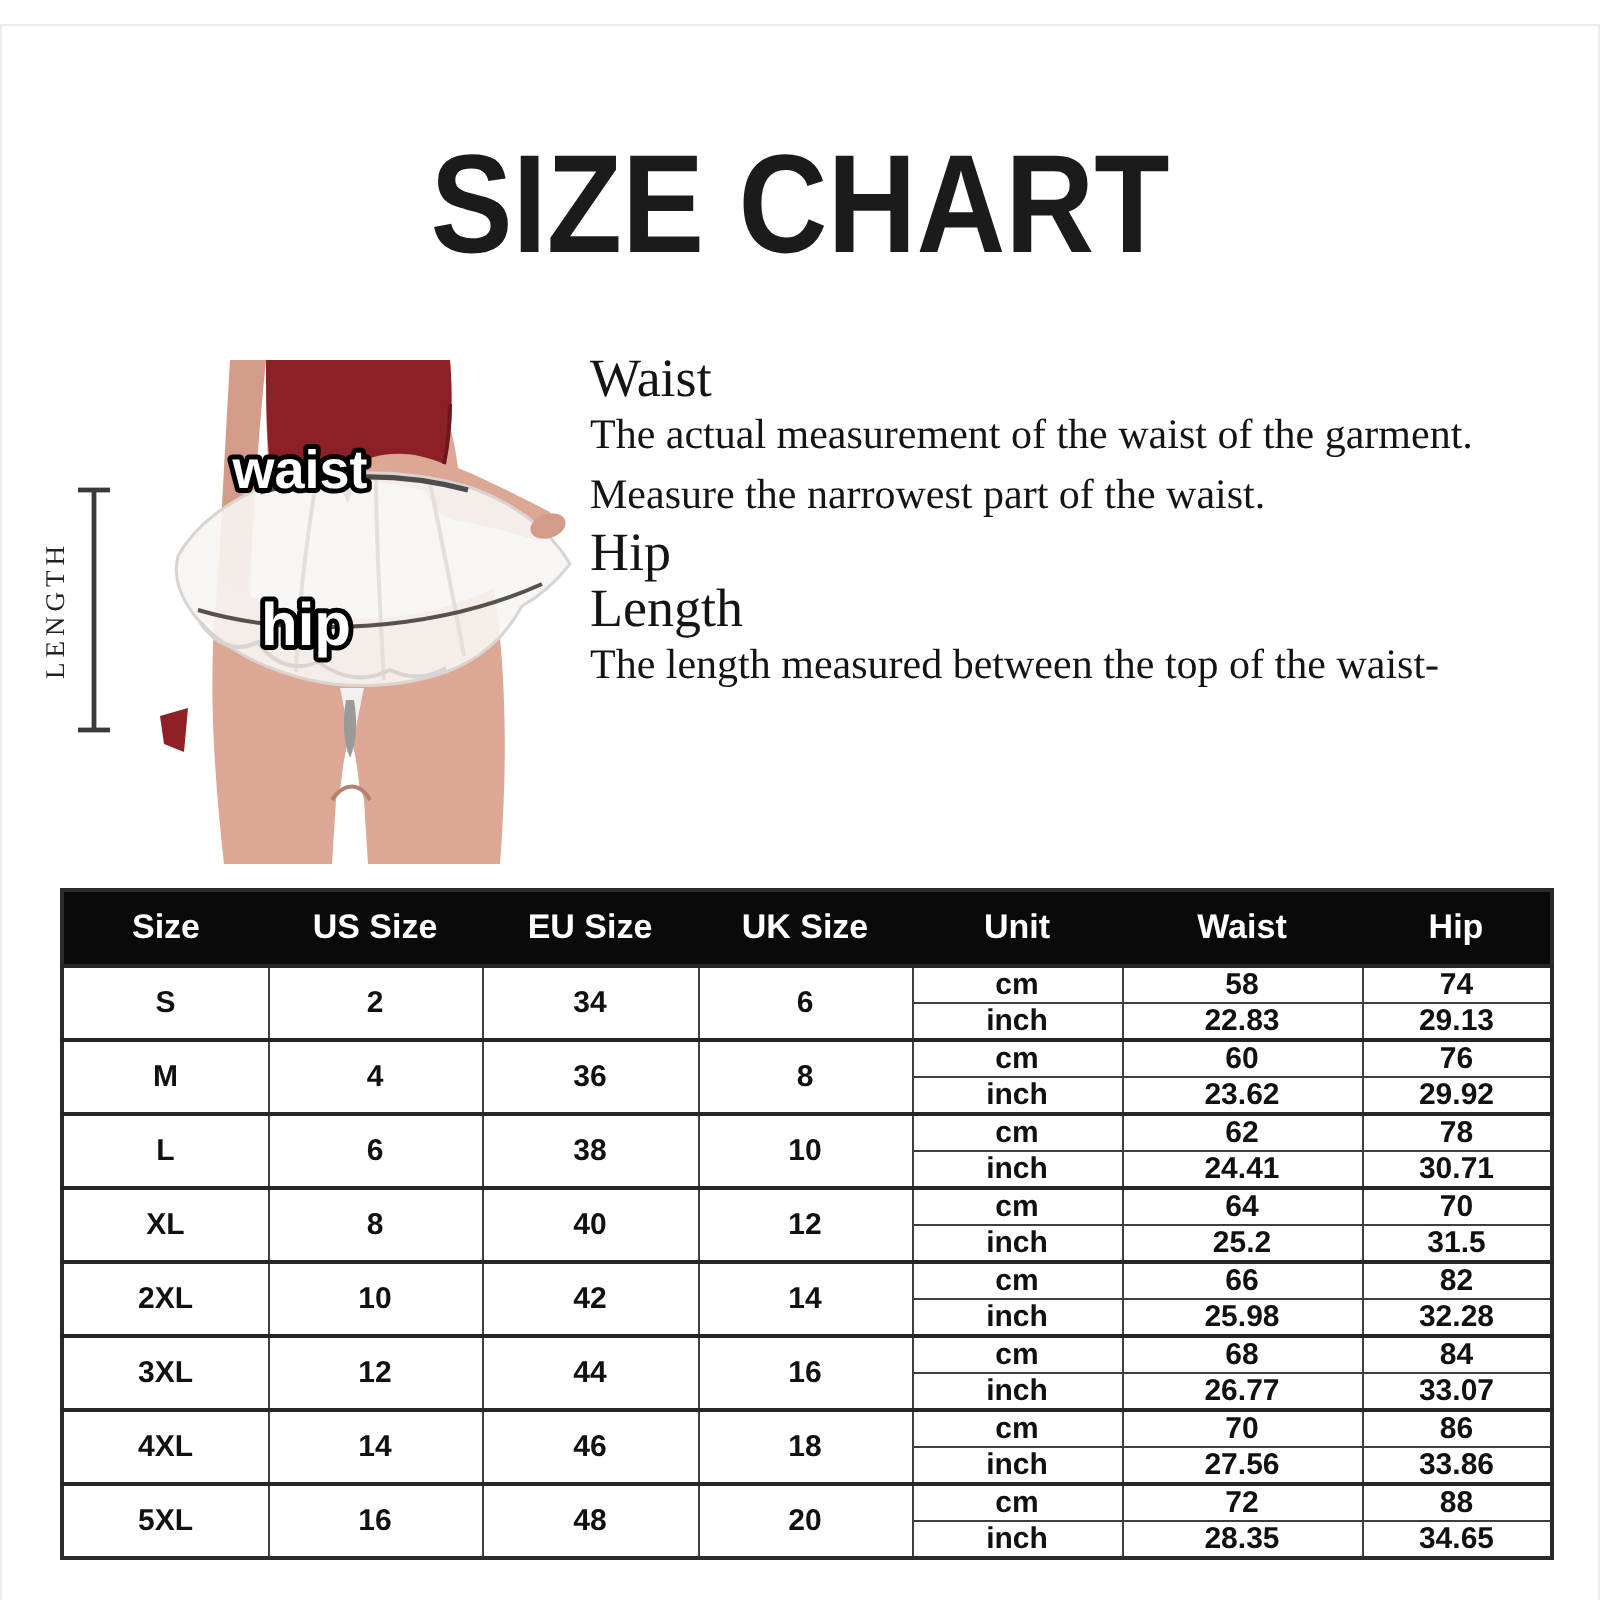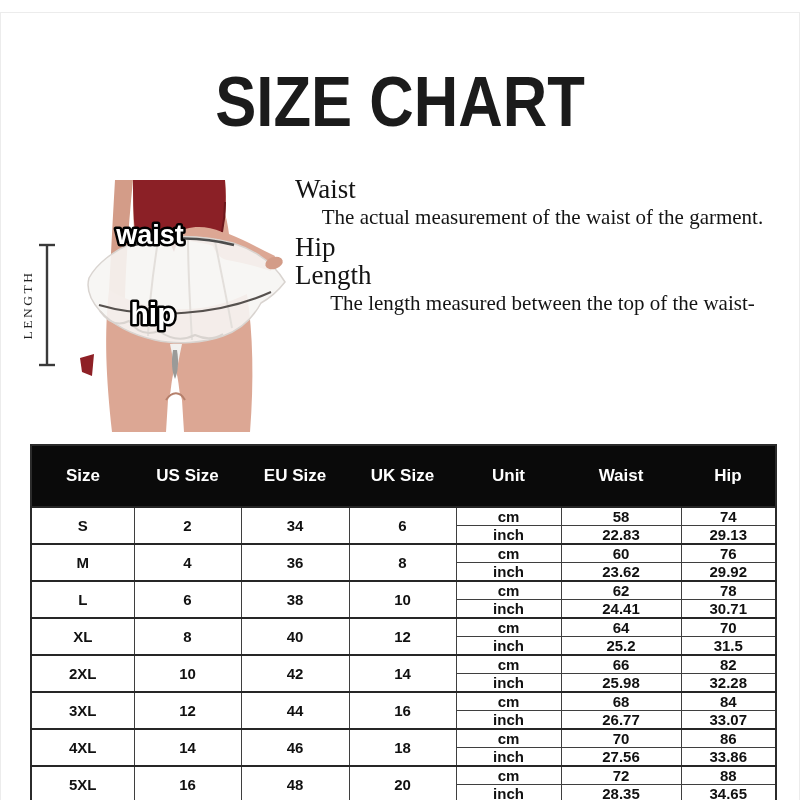--- a/index.html
+++ b/index.html
@@ -14,29 +14,29 @@
     text-align:center; font-size:70px; font-weight:700; color:#1b1b1b;
     letter-spacing:0px; transform:scaleX(0.88); transform-origin:center;
     white-space:nowrap;
   }
   .figure-wrap { position:absolute; left:20px; top:160px; width:280px; height:265px; }
   .guide {
     position:absolute; left:295px; top:163px; width:495px;
     font-family:"Liberation Serif", serif; color:#141414;
   }
   .guide h2 { margin:0; font-size:27px; font-weight:500; line-height:28px; white-space:nowrap; }
-  .guide .gl { font-size:21px; line-height:29.5px; white-space:nowrap;text-align:center; }
+  .guide .gl { font-size:21px; line-height:29.5px; white-space:nowrap; }
   table.size-table {
     position:absolute; left:30px; top:432px; width:745px;
     border-collapse:collapse; table-layout:fixed;
     border:2px solid #2b2b2b;
   }
   table.size-table thead th {
     background:#0a0a0a; color:#ffffff; font-size:17px; font-weight:700;
-    height:28px; padding:16px; border:0;
+    height:28px; padding:4px; border:0;
   }
   table.size-table tbody td {
     border:1.6px solid #3f3f3f; text-align:center; vertical-align:middle;
     font-size:15px; font-weight:700; color:#111111;
     height:17px; padding:0; line-height:1;
   }
   table.size-table tbody td.bt { border-top:2.4px solid #262626; }
 </style>
 </head>
 <body>
@@ -87,20 +87,21 @@
       <ellipse cx="254" cy="91" rx="9" ry="6" fill="#d39c88" transform="rotate(-18 254 91)"></ellipse>
 
       <text x="130" y="63" text-anchor="middle" dominant-baseline="central" font-family="Liberation Sans, sans-serif" font-size="27" font-weight="bold" fill="#ffffff" stroke="#000000" stroke-width="5" stroke-linejoin="round" paint-order="stroke">waist</text>
       <text x="133" y="141" text-anchor="middle" dominant-baseline="central" font-family="Liberation Sans, sans-serif" font-size="30" font-weight="bold" fill="#ffffff" stroke="#000000" stroke-width="5" stroke-linejoin="round" paint-order="stroke">hip</text>
     </svg>
   </div>
 
   <div class="guide">
     <h2>Waist</h2>
     <div class="gl">The actual measurement of the waist of the garment.</div>
+    <div class="gl">Measure the narrowest part of the waist.</div>
     <h2>Hip</h2>
     <h2>Length</h2>
     <div class="gl">The length measured between the top of the waist-</div>
   </div>
 
   <table class="size-table">
     <colgroup>
       <col style="width:103px">
         <col style="width:107px">
         <col style="width:108px">

